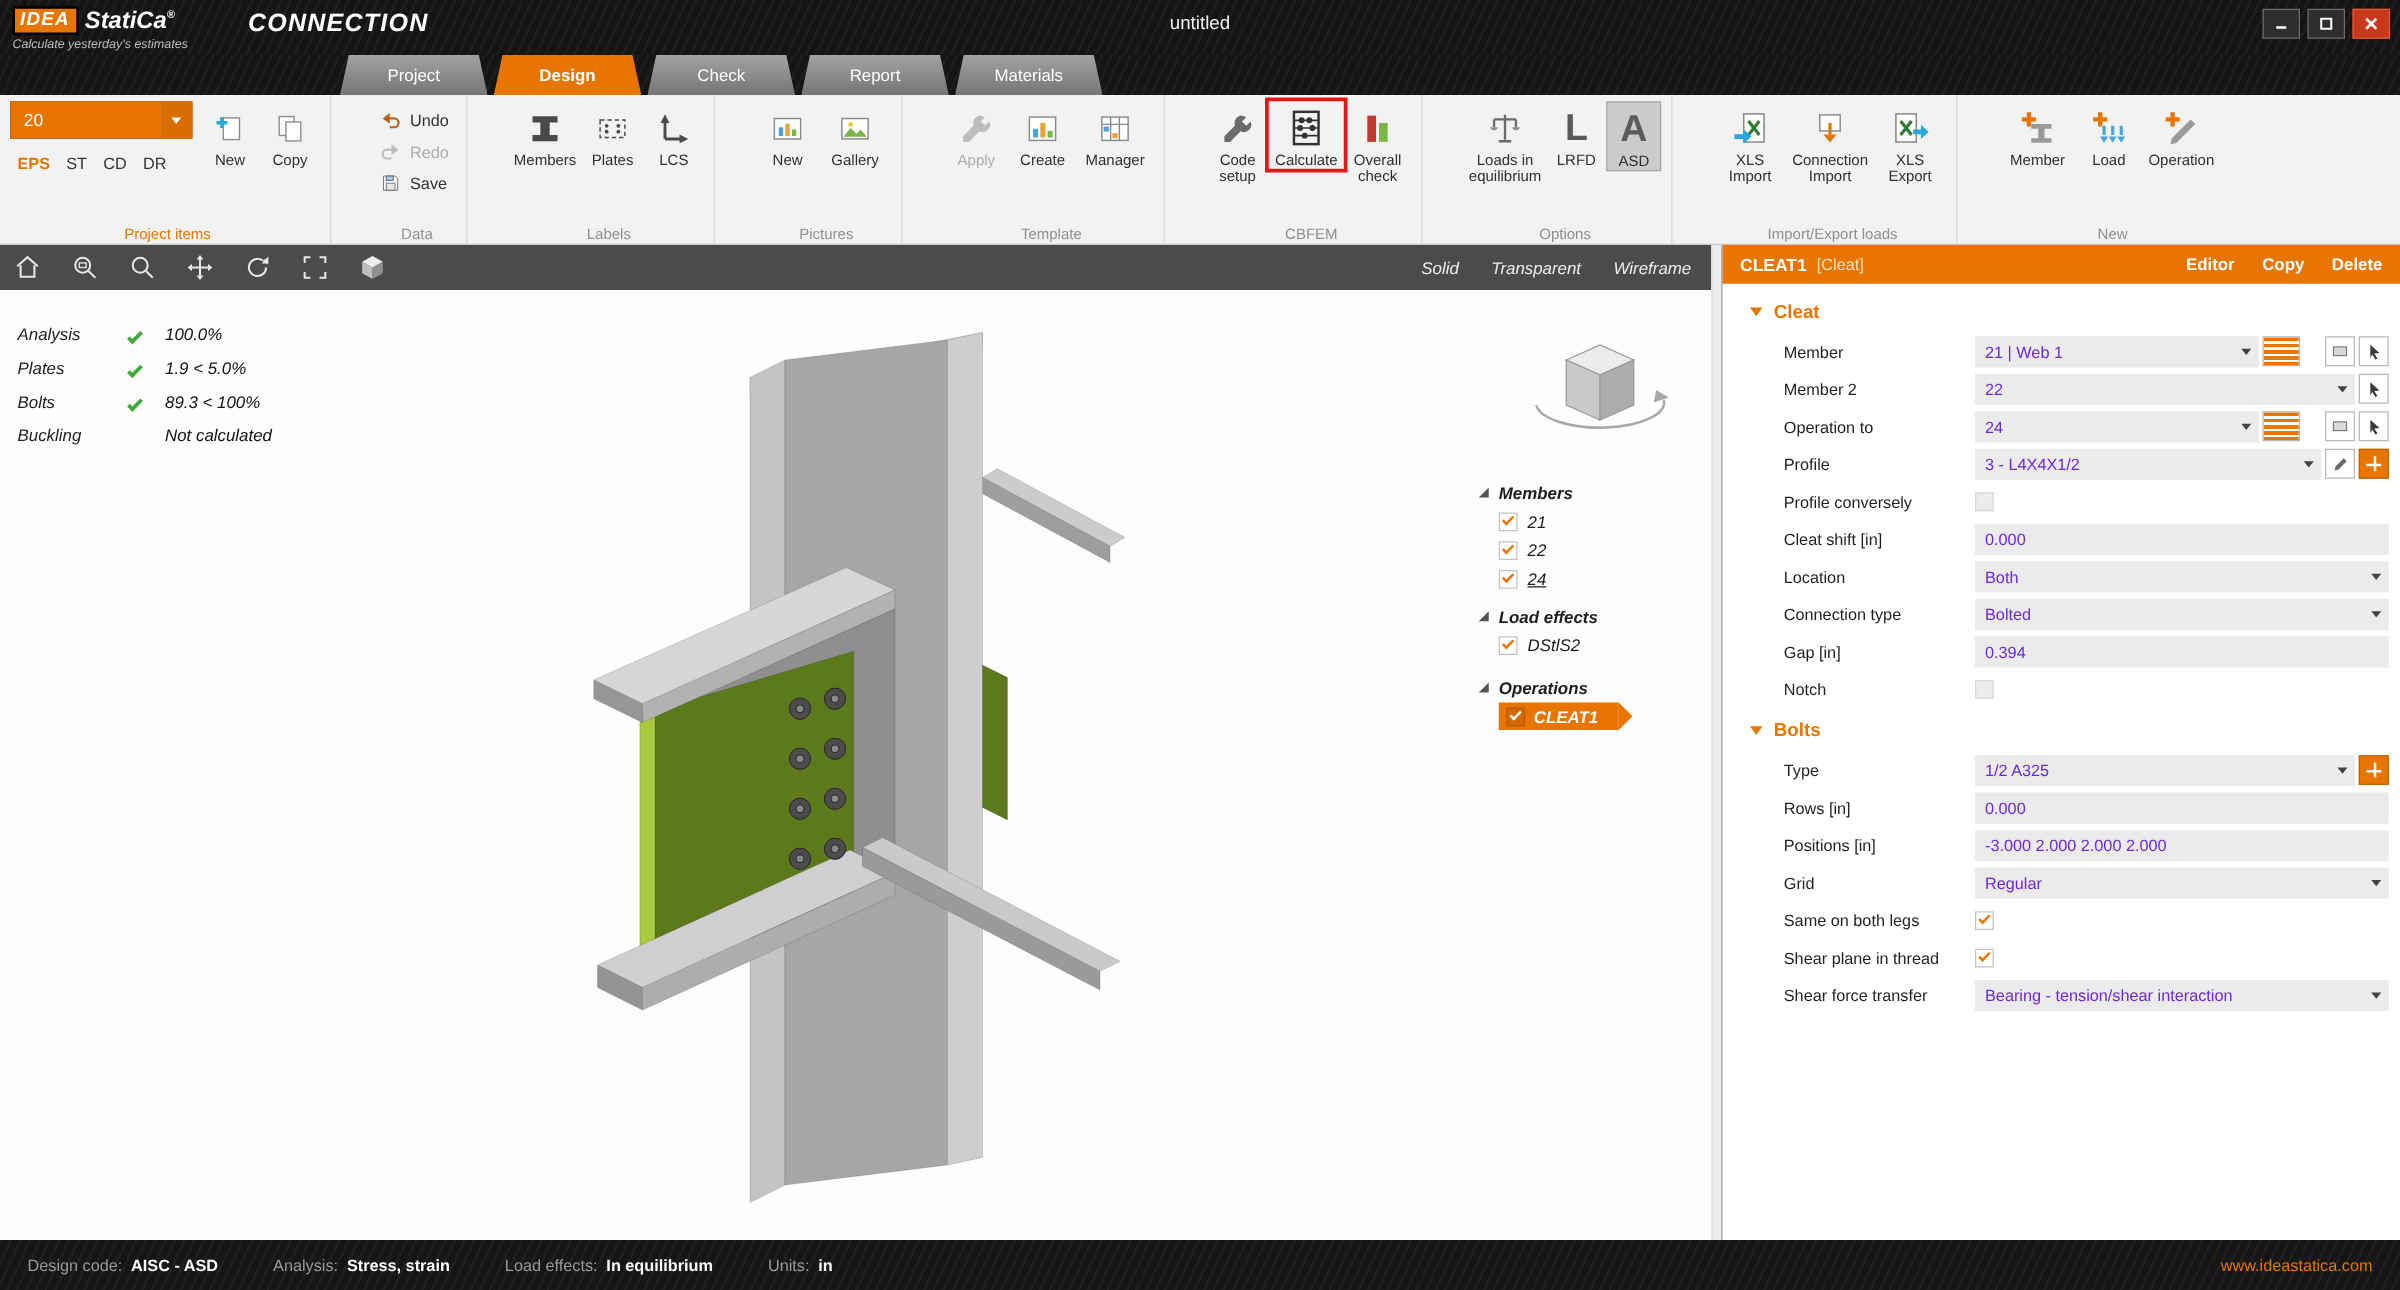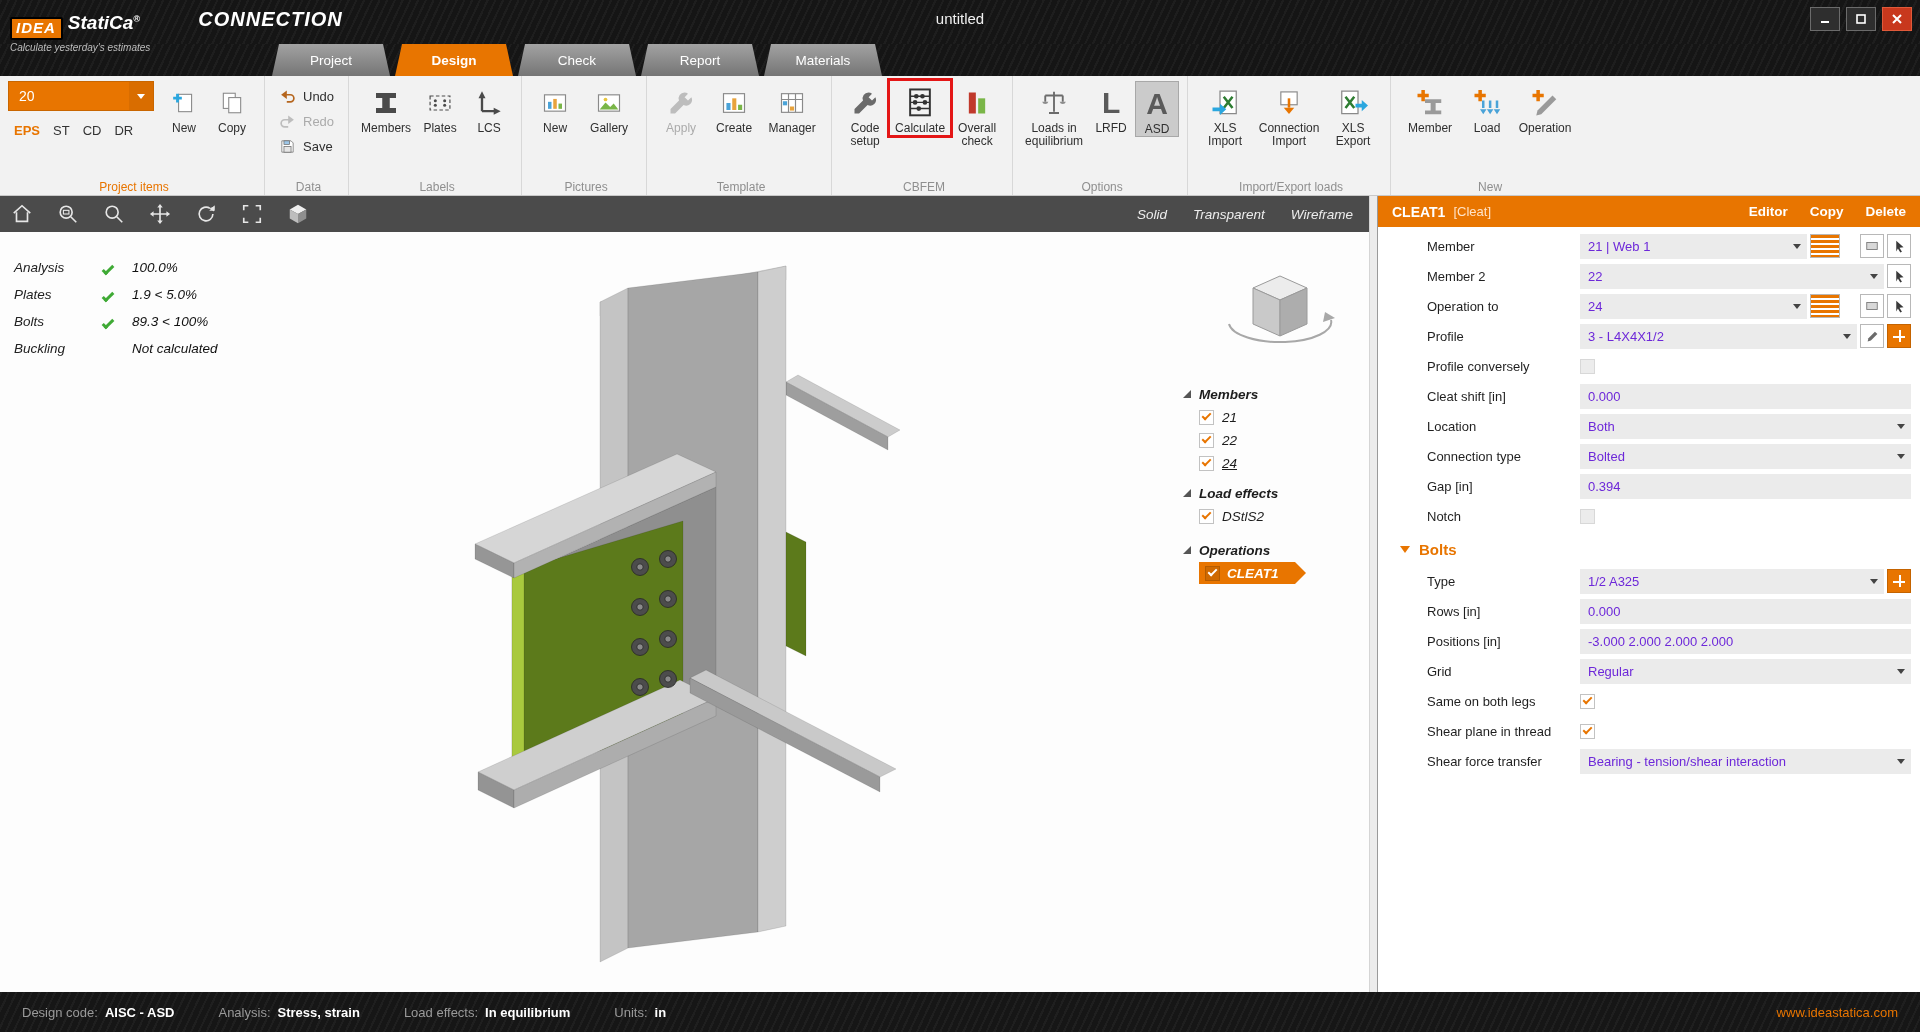--- a/index.html
+++ b/index.html
@@ -5,41 +5,41 @@
   * { box-sizing: border-box; margin: 0; padding: 0; }
   html,body { width:1920px; height:1032px; overflow:hidden; font-family:"Liberation Sans", sans-serif; background:#fff; }
 
   
   .titlebar { height:44px; background:#151515;
     background-image:repeating-linear-gradient(115deg, rgba(255,255,255,.04) 0 2px, transparent 2px 7px);
     display:flex; align-items:flex-start; position:relative; color:#fff; }
   .brand { display:flex; flex-direction:column; padding:5px 0 0 10px; }
   .brand-top { display:flex; align-items:center; gap:5px; }
   .logo-badge { background:#e87500; border:2px solid #000; color:#fff; font-weight:bold; font-style:italic;
-    font-size:15px; padding:0 5px 2px 4px; letter-spacing:1px; border-radius:2px;margin-top:12px; }
+    font-size:15px; padding:0 5px 2px 4px; letter-spacing:1px; border-radius:2px; }
   .logo-statica { font-size:19px; font-weight:bold; font-style:italic; }
   .logo-reg { font-size:9px; vertical-align:super; }
   .tagline { font-size:10px; font-style:italic; color:#bdbdbd; margin-top:2px; }
   .app-name { font-size:20px; font-weight:bold; font-style:italic; letter-spacing:1px; margin:8px 0 0 48px; }
   .doc-title { position:absolute; left:0; right:0; top:10px; text-align:center; font-size:15px; color:#f0f0f0; }
   .win-btns { position:absolute; right:8px; top:7px; display:flex; gap:6px; }
   .win-btn { width:30px; height:24px; background:#2e2e2e; border:1px solid #6b6b6b; display:flex; align-items:center; justify-content:center; cursor:pointer; }
   .win-btn.close { background:#c8381d; border-color:#e05a3a; }
 
   
   .tabrow { height:32px; background:#151515;
     background-image:repeating-linear-gradient(115deg, rgba(255,255,255,.04) 0 2px, transparent 2px 7px);
     display:flex; align-items:flex-end; padding-left:272px; gap:5px; }
   .tab { height:29px; min-width:118px; padding:16px 22px; display:flex; align-items:center; justify-content:center;
     font-size:13.5px; color:#fff; background:linear-gradient(#a2a2a2,#757575); cursor:pointer;
     clip-path:polygon(7px 0, calc(100% - 7px) 0, 100% 100%, 0 100%); }
   .tab.active { background:#e87500; font-weight:bold; }
 
   
-  .ribbon { height:120px; background:#f2f2f2; border-bottom:1px solid #c9c9c9; display:flex; }
+  .ribbon { height:120px; background:#f2f2f2; border-bottom:1px solid #c9c9c9; display:flex;gap:25px; }
   .rgroup { position:relative; border-right:1px solid #d8d8d8; padding:5px 8px 17px 8px; display:flex; align-items:flex-start; }
   .rgroup-label { position:absolute; bottom:1px; left:4px; right:0; text-align:center; font-size:12px; color:#8f8f8f; }
   .rgroup-label.orange { color:#e87500; }
   .rbtn { display:flex; flex-direction:column; align-items:center; width:58px; padding-top:3px; cursor:pointer; }
   .rbtn .ricon { height:38px; display:flex; align-items:center; justify-content:center; }
   .rlabel { font-size:12px; line-height:13px; text-align:center; color:#2f2f2f; }
   .rbtn.disabled .rlabel { color:#ababab; }
   .rbtn.pressed { background:#cbcbcb; border:1px solid #a8a8a8; }
   .calc-frame { outline:3px solid #e41616; outline-offset:0; }
   .big-letter { font-size:30px; font-weight:bold; color:#5a5a5a; line-height:34px; }
@@ -656,20 +656,24 @@
       <span class="panel-sub">[Cleat]</span>
       <span class="panel-actions">
         <span class="panel-action">Editor</span>
         <span class="panel-action">Copy</span>
         <span class="panel-action">Delete</span>
       </span>
     </div>
 
     <div class="panel-body">
 
+      <div class="psec-head">
+        <span class="tri-down"></span>
+        <span class="psec-title">Cleat</span>
+      </div>
 
       <div class="prow">
         <span class="plabel">Member</span>
         <span class="pctrl">
           <span class="dd w227">
               <span>21 | Web 1</span>
               <span class="caret"></span>
             </span>
           <span class="stripe-btn"></span>
           <span class="sp"></span>

